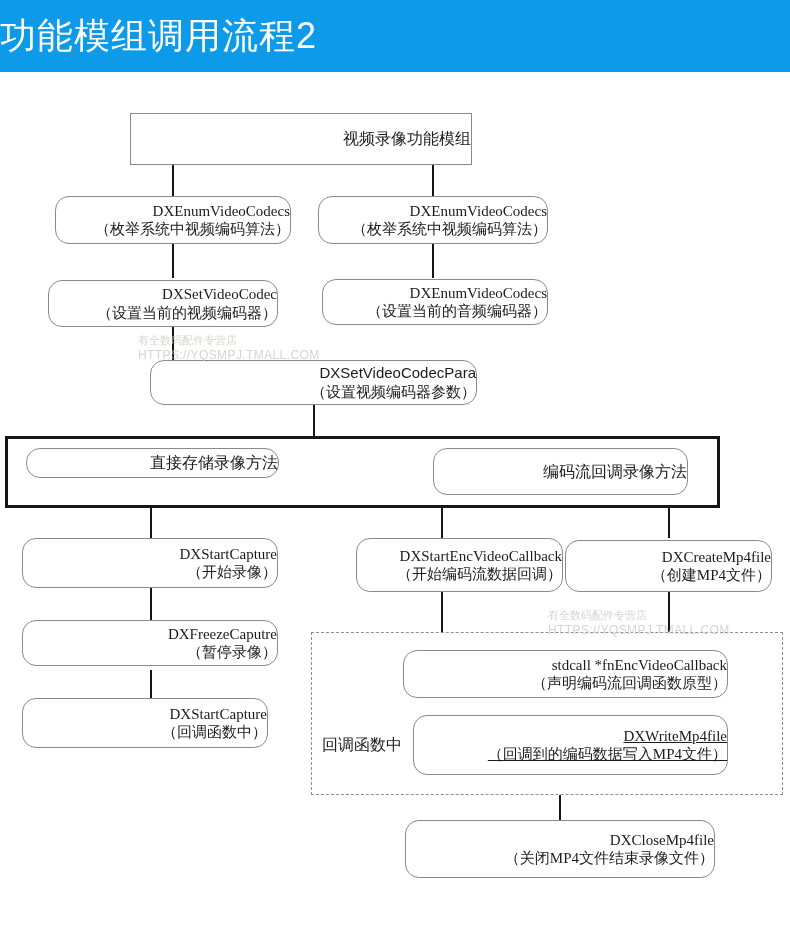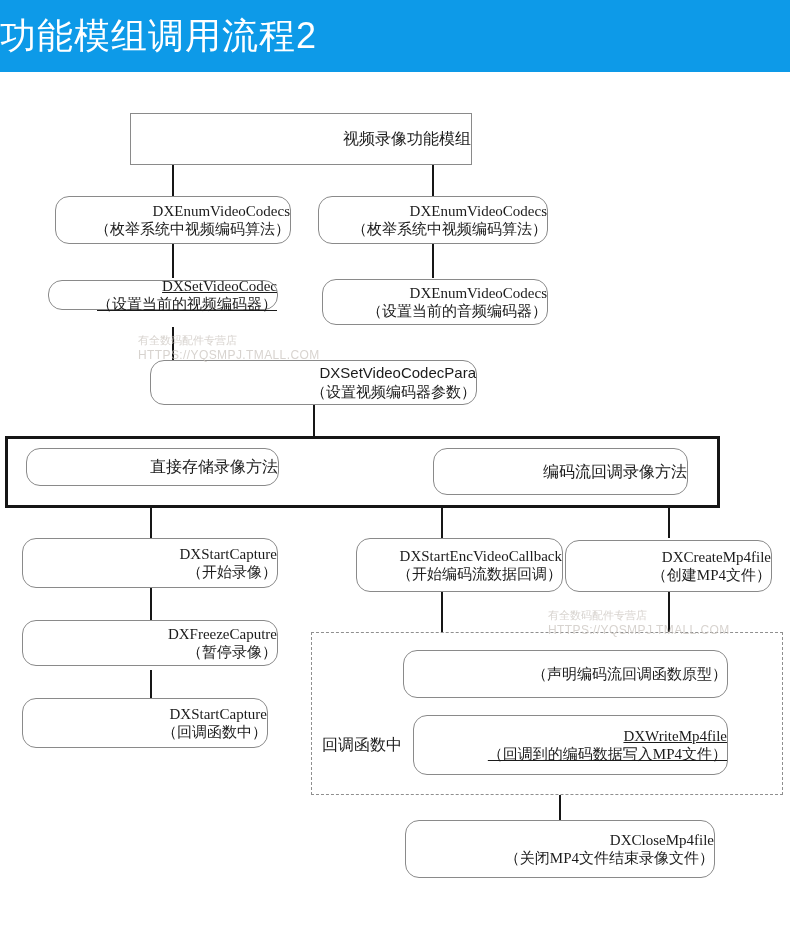--- a/index.html
+++ b/index.html
@@ -117,38 +117,38 @@
   <div class="node rounded serif" style="left:55px;top:196px;width:236px;height:48px;font-size:15px;">
     <span class="l1">DXEnumVideoCodecs</span>
     <span class="l2">（枚举系统中视频编码算法）</span>
   </div>
 
   <div class="node rounded serif" style="left:318px;top:196px;width:230px;height:48px;font-size:15px;">
     <span class="l1">DXEnumVideoCodecs</span>
     <span class="l2">（枚举系统中视频编码算法）</span>
   </div>
 
-  <div class="node rounded serif" style="left:48px;top:280px;width:230px;height:30px;font-size:15px;text-decoration:underline;">
+  <div class="node rounded serif" style="left:48px;top:280px;width:230px;height:47px;font-size:15px;">
     <span class="l1">DXSetVideoCodec</span>
     <span class="l2">（设置当前的视频编码器）</span>
   </div>
 
   <div class="node rounded serif" style="left:322px;top:279px;width:226px;height:46px;font-size:15px;">
     <span class="l1">DXEnumVideoCodecs</span>
     <span class="l2">（设置当前的音频编码器）</span>
   </div>
 
   <div class="node rounded sans" style="left:150px;top:360px;width:327px;height:45px;font-size:15px;">
     <span class="l1">DXSetVideoCodecPara</span>
     <span class="l2">（设置视频编码器参数）</span>
   </div>
 
   <div class="group-box" style="left:5px;top:436px;width:715px;height:72px;"></div>
 
-  <div class="node rounded serif" style="left:26px;top:448px;width:253px;height:38px;font-size:16px;">
+  <div class="node rounded serif" style="left:26px;top:448px;width:253px;height:30px;font-size:16px;">
     <span class="l1">直接存储录像方法</span>
   </div>
 
   <div class="node rounded serif" style="left:433px;top:448px;width:255px;height:47px;font-size:16px;">
     <span class="l1">编码流回调录像方法</span>
   </div>
 
   <div class="node rounded serif" style="left:22px;top:538px;width:256px;height:50px;font-size:15px;">
     <span class="l1">DXStartCapture</span>
     <span class="l2">（开始录像）</span>
@@ -171,20 +171,21 @@
 
   <div class="node rounded serif" style="left:22px;top:698px;width:246px;height:50px;font-size:15px;">
     <span class="l1">DXStartCapture</span>
     <span class="l2">（回调函数中）</span>
   </div>
 
   <div class="dashed-box" style="left:311px;top:632px;width:472px;height:163px;"></div>
   <div class="dashed-label" style="left:322px;top:735px;font-size:16px;">回调函数中</div>
 
   <div class="node rounded serif" style="left:403px;top:650px;width:325px;height:48px;font-size:15px;">
+    <span class="l1">stdcall *fnEncVideoCallback</span>
     <span class="l2">（声明编码流回调函数原型）</span>
   </div>
 
   <div class="node rounded serif" style="left:413px;top:715px;width:315px;height:60px;font-size:15px;text-decoration:underline;">
     <span class="l1">DXWriteMp4file</span>
     <span class="l2">（回调到的编码数据写入MP4文件）</span>
   </div>
 
   <div class="node rounded serif" style="left:405px;top:820px;width:310px;height:58px;font-size:15px;">
     <span class="l1">DXCloseMp4file</span>

